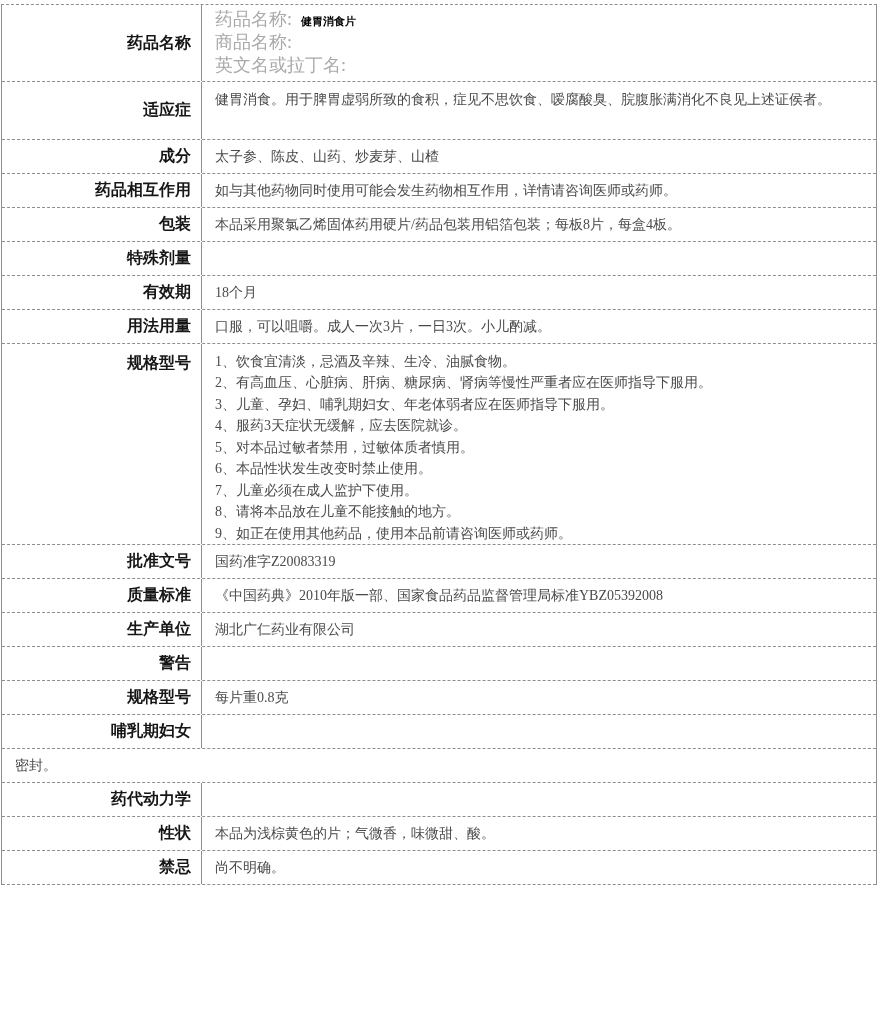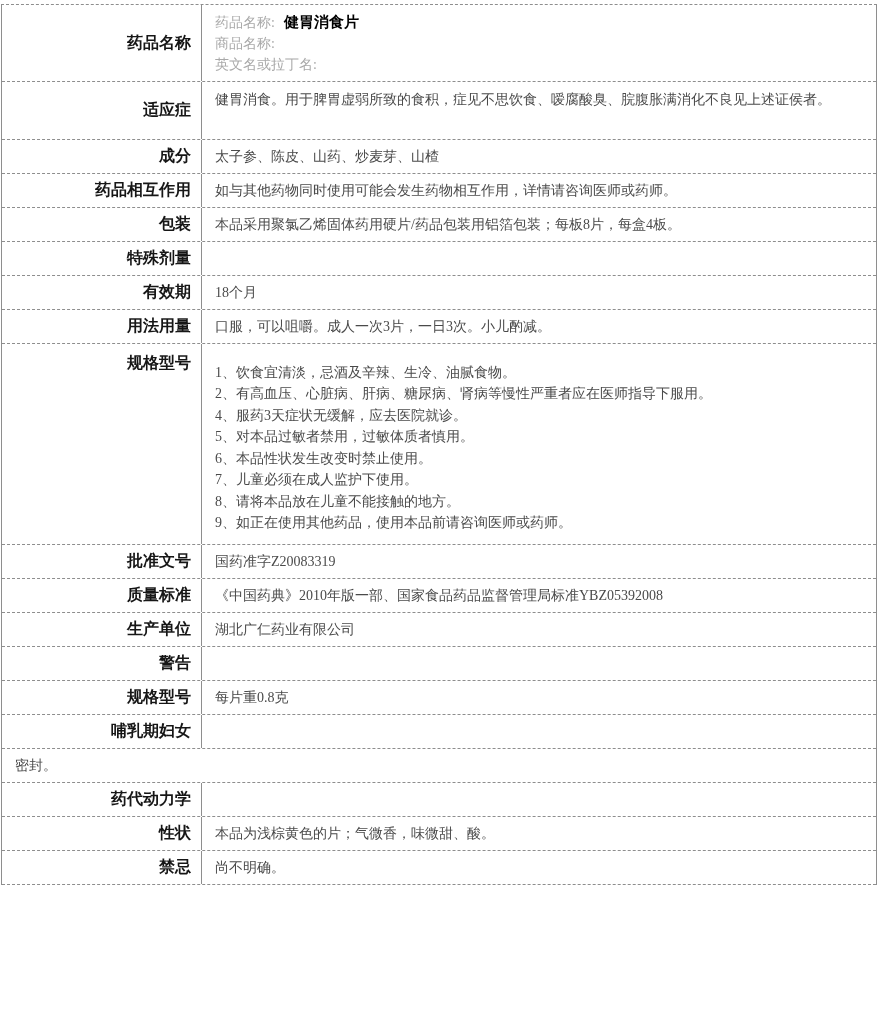--- a/index.html
+++ b/index.html
@@ -21,22 +21,22 @@
     padding-right:10px;font-weight:bold;font-size:16px;color:#161616;
   }
   .cell-content{
     flex:1;display:flex;flex-direction:column;justify-content:center;
     padding-left:13px;padding-right:18px;
     font-size:14px;color:#4a4a4a;line-height:22px;
   }
   .row-name{height:76px;}
   .row-name .cell-content{line-height:21px;}
   .name-line{display:block;}
-  .sub-label{color:#a9a9a9;font-size:14px;}
-  .name-value{color:#000000;font-weight:bold;font-size:15px;margin-left:9px;}
+  .sub-label{color:#a9a9a9;font-size:18px;}
+  .name-value{color:#000000;font-weight:bold;font-size:11px;margin-left:9px;}
   .row-indications{height:57px;}
   .row-indications .cell-content{line-height:24px;display:block;padding-top:6px;}
   .row-precautions{height:200px;}
   .row-precautions .cell-label{align-items:flex-start;padding-top:9px;}
   .row-precautions .cell-content{justify-content:center;padding-top:7px;line-height:21.5px;}
 </style>
 </head>
 <body>
 
 <div class="drug-table">
@@ -83,20 +83,21 @@
   <div class="row">
     <div class="cell-label">用法用量</div>
     <div class="cell-content">口服，可以咀嚼。成人一次3片，一日3次。小儿酌减。</div>
   </div>
 
   <div class="row row-precautions">
     <div class="cell-label">规格型号</div>
     <div class="cell-content">
       <span>1、饮食宜清淡，忌酒及辛辣、生冷、油腻食物。</span>
       <span>2、有高血压、心脏病、肝病、糖尿病、肾病等慢性严重者应在医师指导下服用。</span>
+      <span>3、儿童、孕妇、哺乳期妇女、年老体弱者应在医师指导下服用。</span>
       <span>4、服药3天症状无缓解，应去医院就诊。</span>
       <span>5、对本品过敏者禁用，过敏体质者慎用。</span>
       <span>6、本品性状发生改变时禁止使用。</span>
       <span>7、儿童必须在成人监护下使用。</span>
       <span>8、请将本品放在儿童不能接触的地方。</span>
       <span>9、如正在使用其他药品，使用本品前请咨询医师或药师。</span>
     </div>
   </div>
 
   <div class="row">

